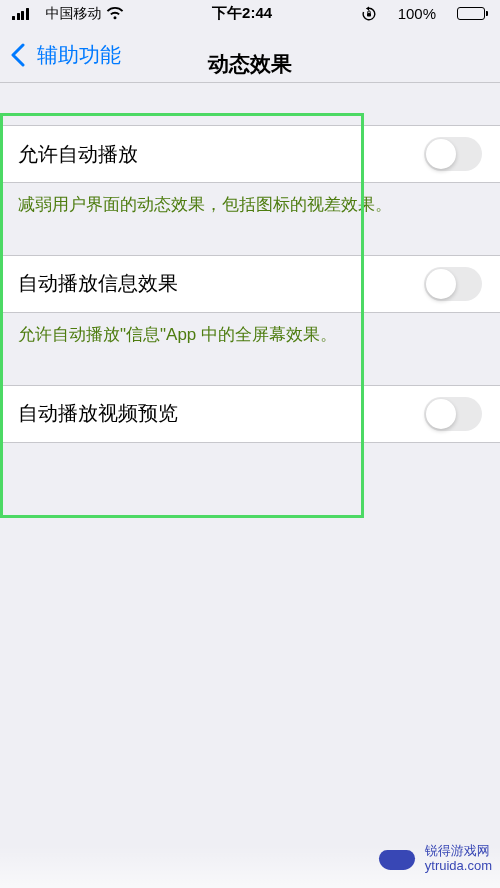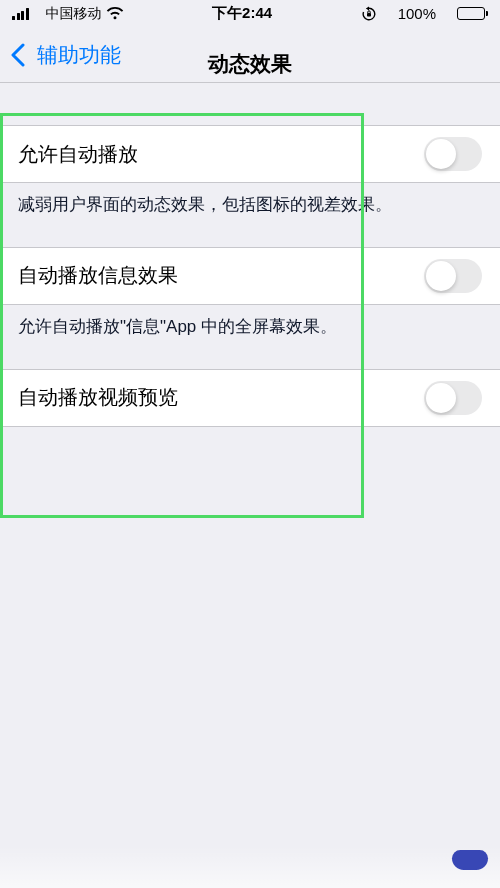--- a/index.html
+++ b/index.html
@@ -67,22 +67,22 @@
     .switch {
       width: 58px; height: 34px; background: #E9E9EA;
       border-radius: 17px; position: relative; flex-shrink: 0;
     }
     .switch-knob {
       position: absolute; top: 2px; left: 2px;
       width: 30px; height: 30px; background: #fff;
       border-radius: 50%; box-shadow: 0 2px 4px rgba(0,0,0,0.2);
     }
     .setting-description {
-      padding: 10px 18px 30px;
-      font-size: 17px; color: #0f172a; line-height: 1.4;
+      padding: 10px 18px 38px;
+      font-size: 17px; color: #4d7c0f; line-height: 1.4;
     }
     .highlight-box {
       position: absolute;
       border: 3px solid #4CD964;
       pointer-events: none;
     }
     .watermark {
       position: absolute; right: 8px; bottom: 14px;
       display: flex; align-items: center; gap: 6px;
       font-size: 13px; color: #3847B5; font-weight: 500;
@@ -171,13 +171,17 @@
     </span>
 </div>
 
 <div class="highlight-box" style="top: 113px; left: 0px; width: 364px; height: 405px;"></div>
 
 <div class="watermark-body"></div>
 <div class="watermark">
   <div class="controller-icon">
       <div class="controller-body"></div>
     </div>
+  <div>
+    <div class="wm-line">锐得游戏网</div>
+    <div class="wm-line">ytruida.com</div>
+  </div>
 </div>
 
 </body></html>

